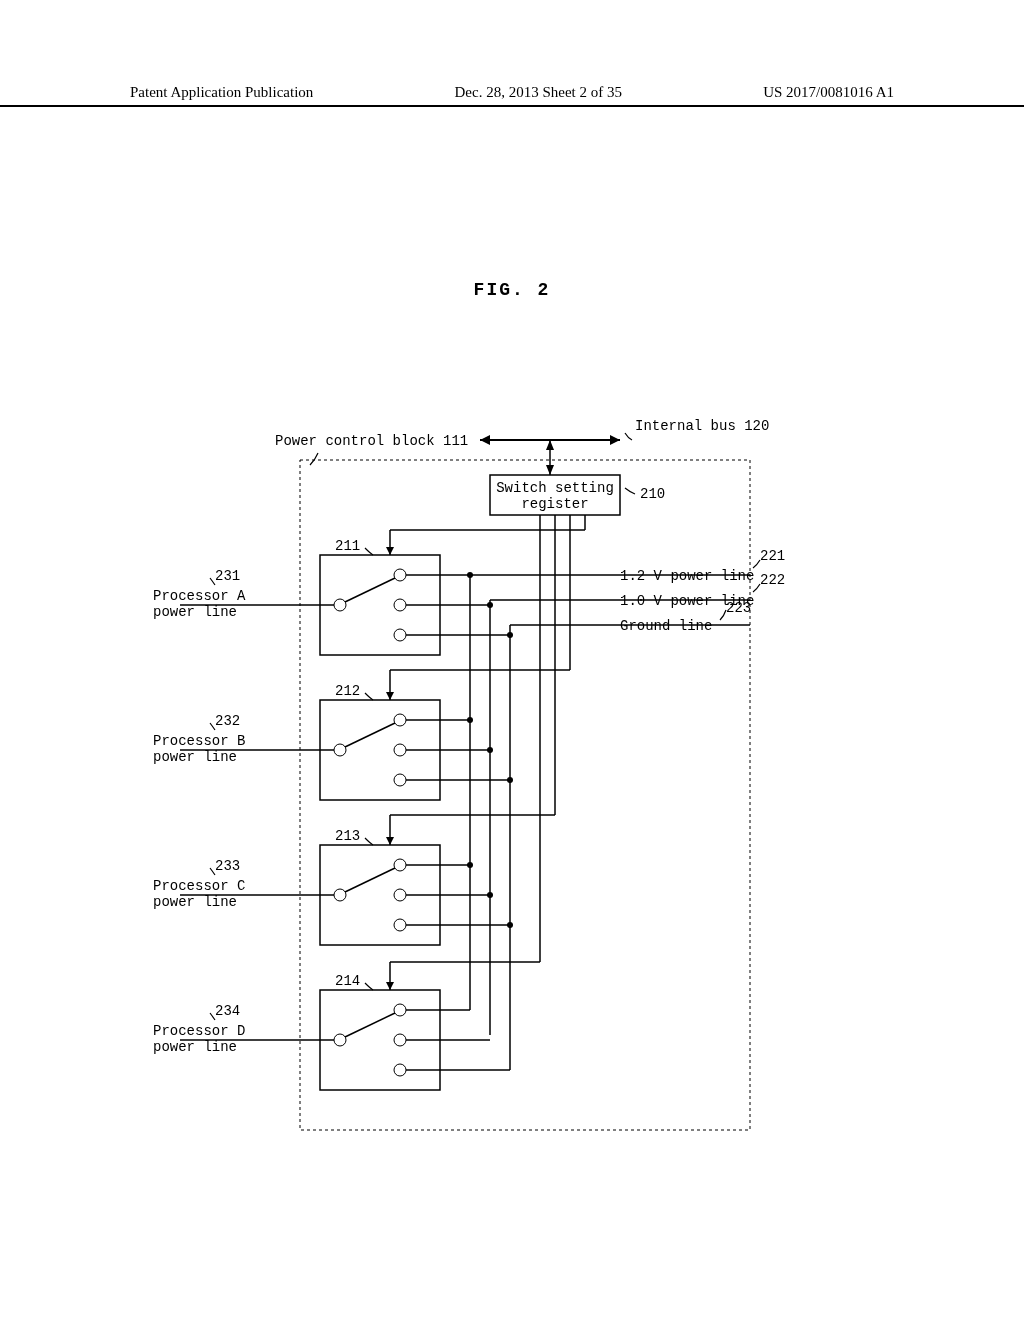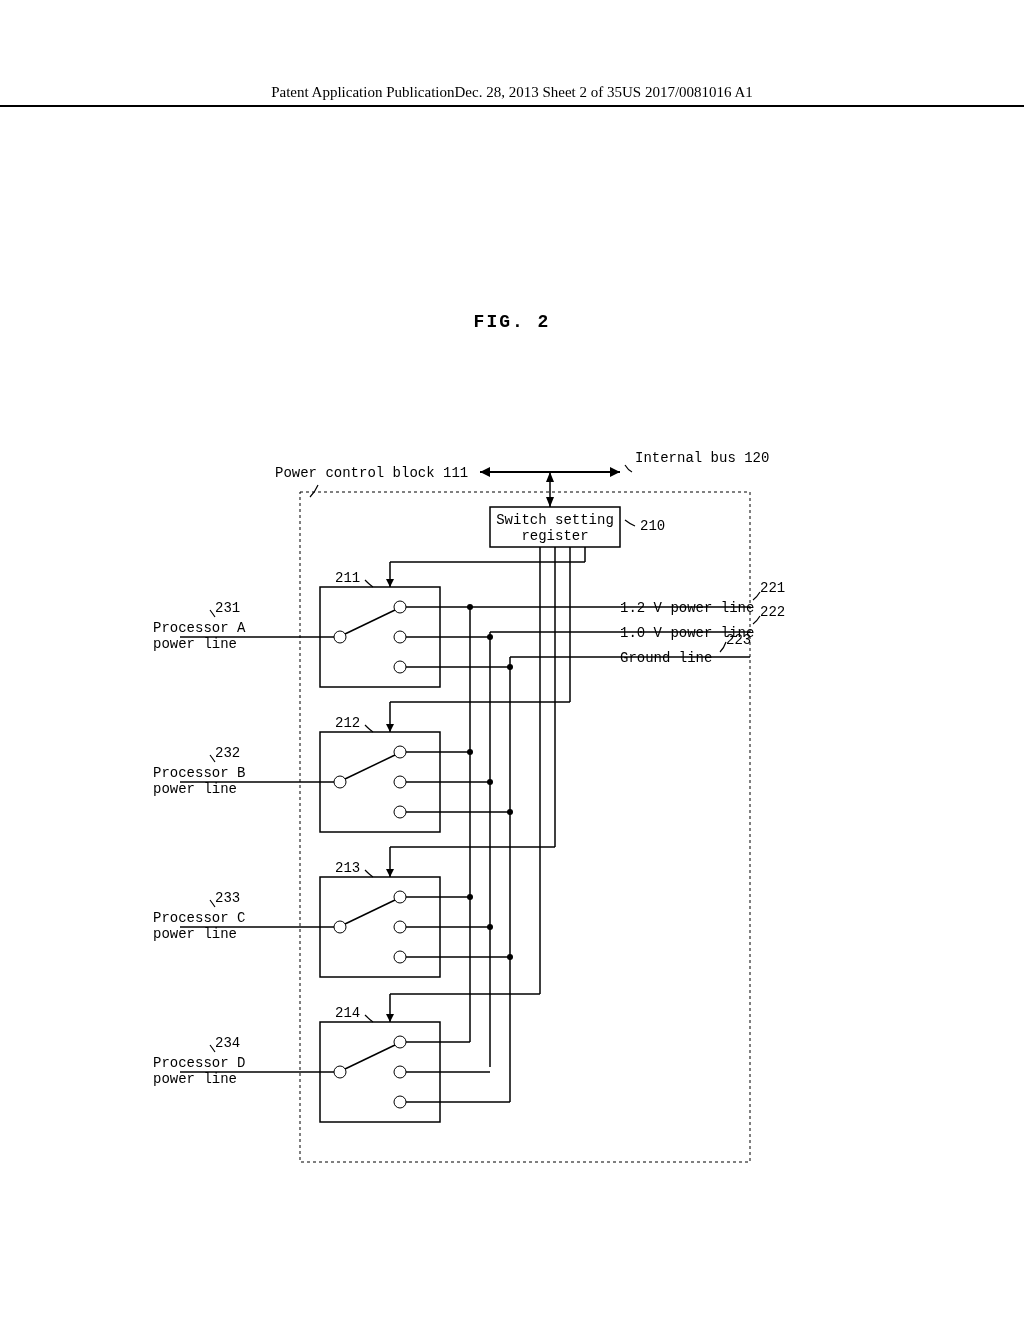--- a/index.html
+++ b/index.html
@@ -14,38 +14,37 @@
   .header {
     position: absolute;
     top: 84px;
     left: 0;
     width: 100%;
     border-bottom: 2px solid #000;
     padding-bottom: 4px;
   }
   .header-inner {
     display: flex;
-    justify-content: center;
+    justify-content: space-between;
     padding: 0 130px 0 130px;
     font-family: "Times New Roman", serif;
     font-size: 15px;
   }
   .figure-area {
     position: absolute;
     top: 280px;
     left: 0;
     width: 100%;
   }
   .fig-title {
     text-align: center;
     font-weight: bold;
     letter-spacing: 2px;
     font-size: 18px;
     margin-bottom: 60px;
-    margin-top: 32px;
   }
   .diagram {
     position: relative;
     width: 100%;
     height: 800px;
   }
   svg { display: block; }
   text {
     font-family: "Courier New", monospace;
     font-size: 14px;

